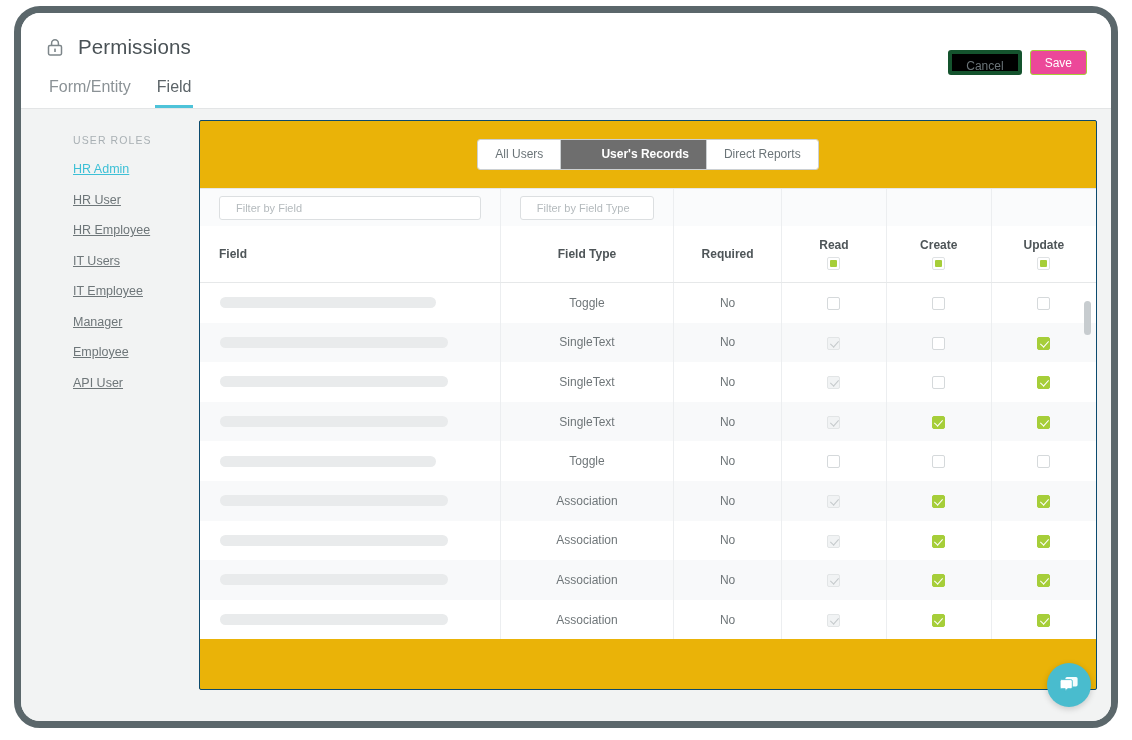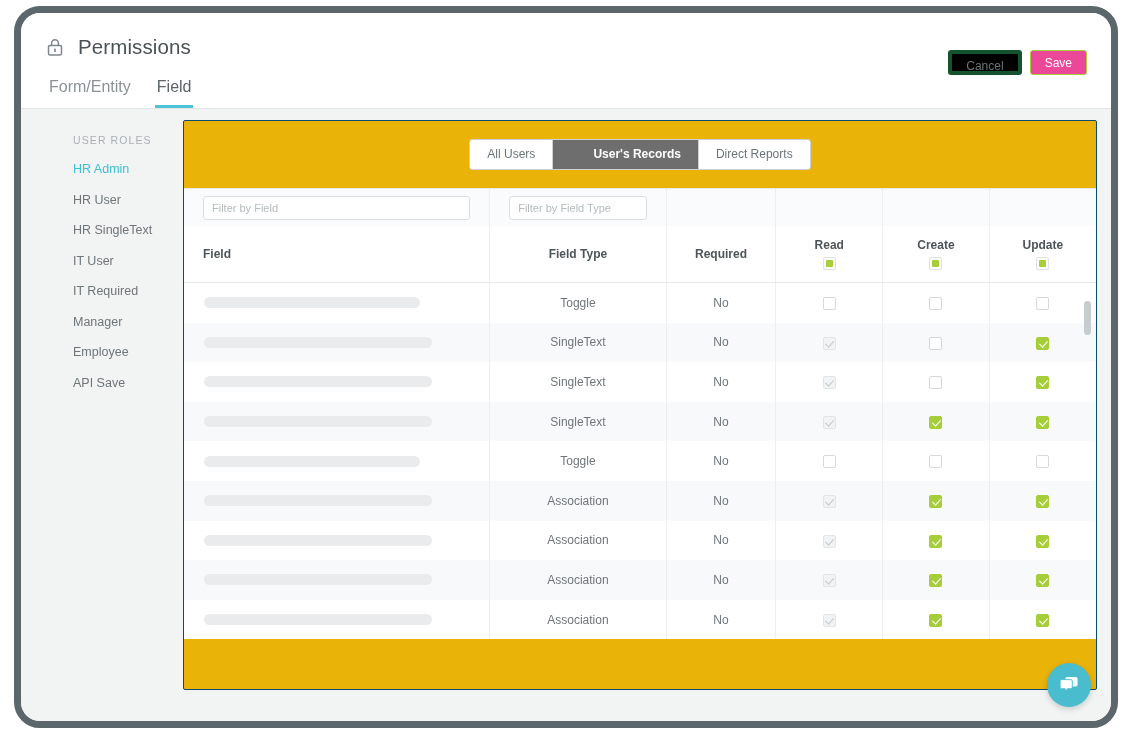--- a/index.html
+++ b/index.html
@@ -101,20 +101,21 @@
     color: #5c6468;
     border-bottom-color: #4ec3d9;
   }
 
   
   #body-area {
     position: relative;
     height: calc(100% - 96px);
     background: #f2f3f3;
     display: flex;
+    gap: 16px;
   }
 
   
   #sidebar {
     width: 158px;
     flex: 0 0 158px;
     padding: 25px 0 0 52px;
     box-sizing: border-box;
   }
   #sidebar-heading {
@@ -122,20 +123,21 @@
     letter-spacing: 1.1px;
     color: #a9b0b4;
     margin-bottom: 16px;
     text-transform: uppercase;
   }
   .role-item {
     font-size: 12.5px;
     color: #6e7679;
     margin-bottom: 16.5px;
     cursor: pointer;
+    text-decoration: underline;
   }
   .role-item.active {
     color: #3ec0d6;
   }
 
   
   #main-card {
     margin: 11px 14px 0 4px;
     background: #eab308;
     border: 1px solid #0c4a6e;
@@ -204,21 +206,21 @@
   }
   tr.filter-row td:last-child { border-right: none; }
   .filter-input {
     width: calc(100% - 38px);
     margin-left: 19px;
     font-size: 11px;
     font-family: "Liberation Sans", sans-serif;
     color: #6b7478;
     border: 1px solid #dcdfe1;
     border-radius: 3px;
-    padding: 5px 8px;
+    padding: 5px 16px;
     box-sizing: border-box;
     background: #ffffff;
     outline: none;
   }
   .filter-input::placeholder { color: #b4babd; }
 
   tr.head-row td {
     background: #ffffff;
     height: 54px;
     border-right: 1px solid #eceef0;
@@ -361,26 +363,26 @@
       <div class="subtab active">Field</div>
     </div>
   </div>
 
   <div id="body-area">
 
     <div id="sidebar">
       <div id="sidebar-heading">USER ROLES</div>
       <div class="role-item active">HR Admin</div>
       <div class="role-item">HR User</div>
-      <div class="role-item">HR SingleText</div>
-      <div class="role-item">IT User</div>
-      <div class="role-item">IT Required</div>
+      <div class="role-item">HR Employee</div>
+      <div class="role-item">IT Users</div>
+      <div class="role-item">IT Employee</div>
       <div class="role-item">Manager</div>
       <div class="role-item">Employee</div>
-      <div class="role-item">API Save</div>
+      <div class="role-item">API User</div>
     </div>
 
     <div id="main-card">
 
       <div id="segmented-wrap">
         <div id="segmented">
           <div class="seg">All Users</div>
           <div class="seg active">User's Records</div>
           <div class="seg">Direct Reports</div>
         </div>

